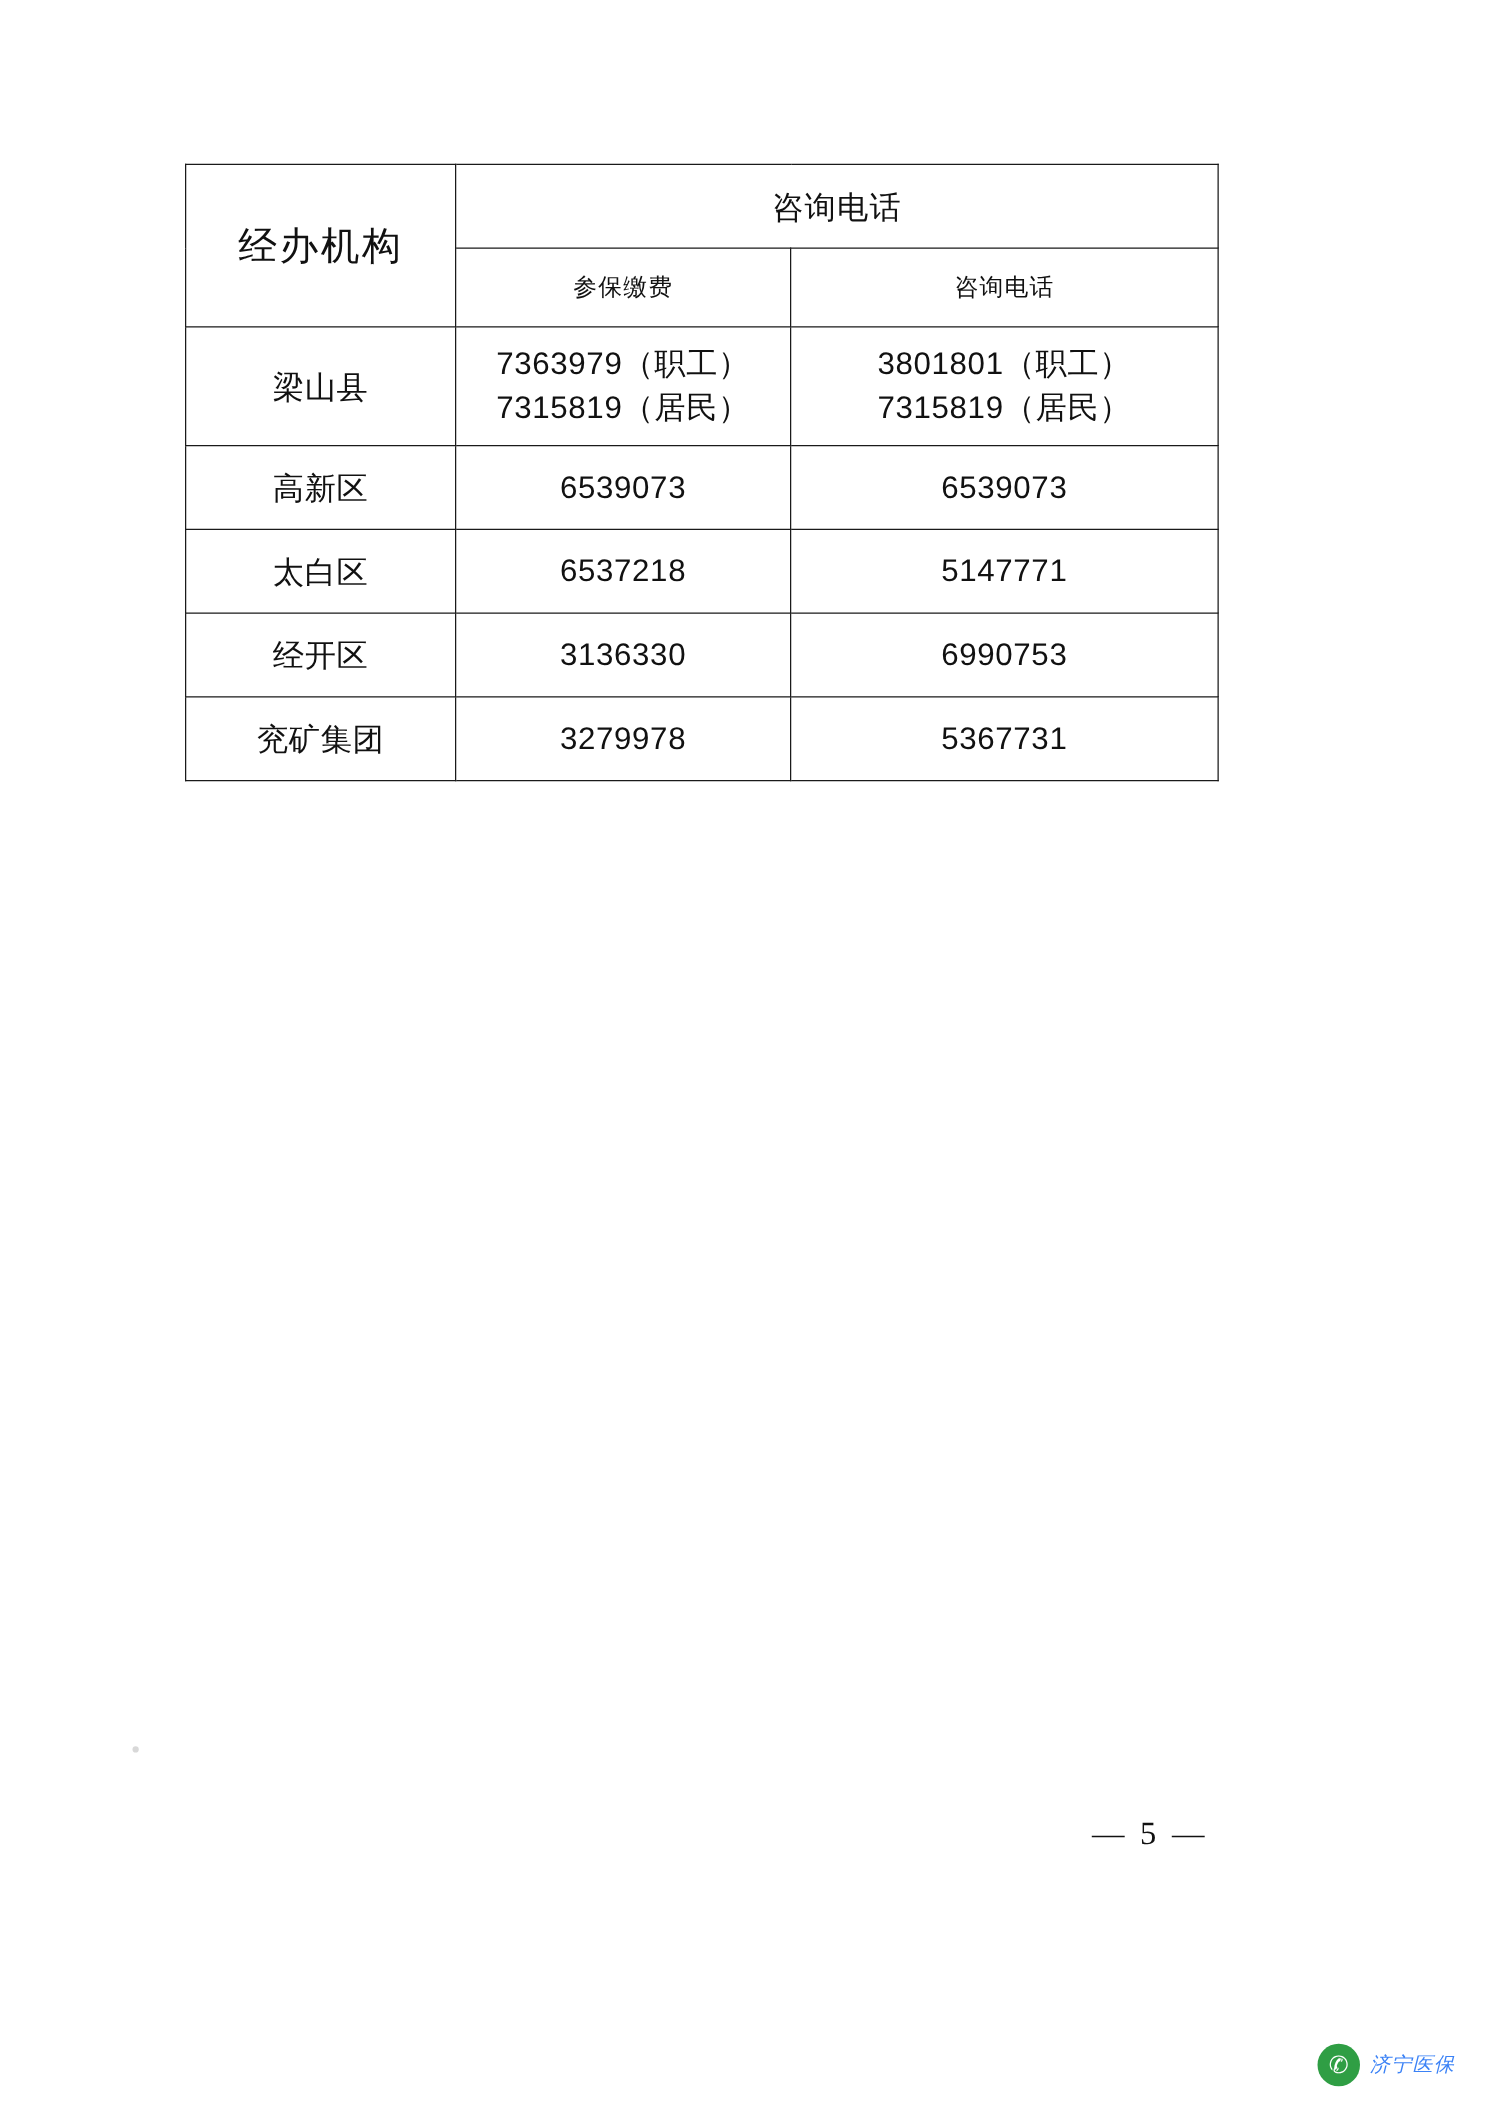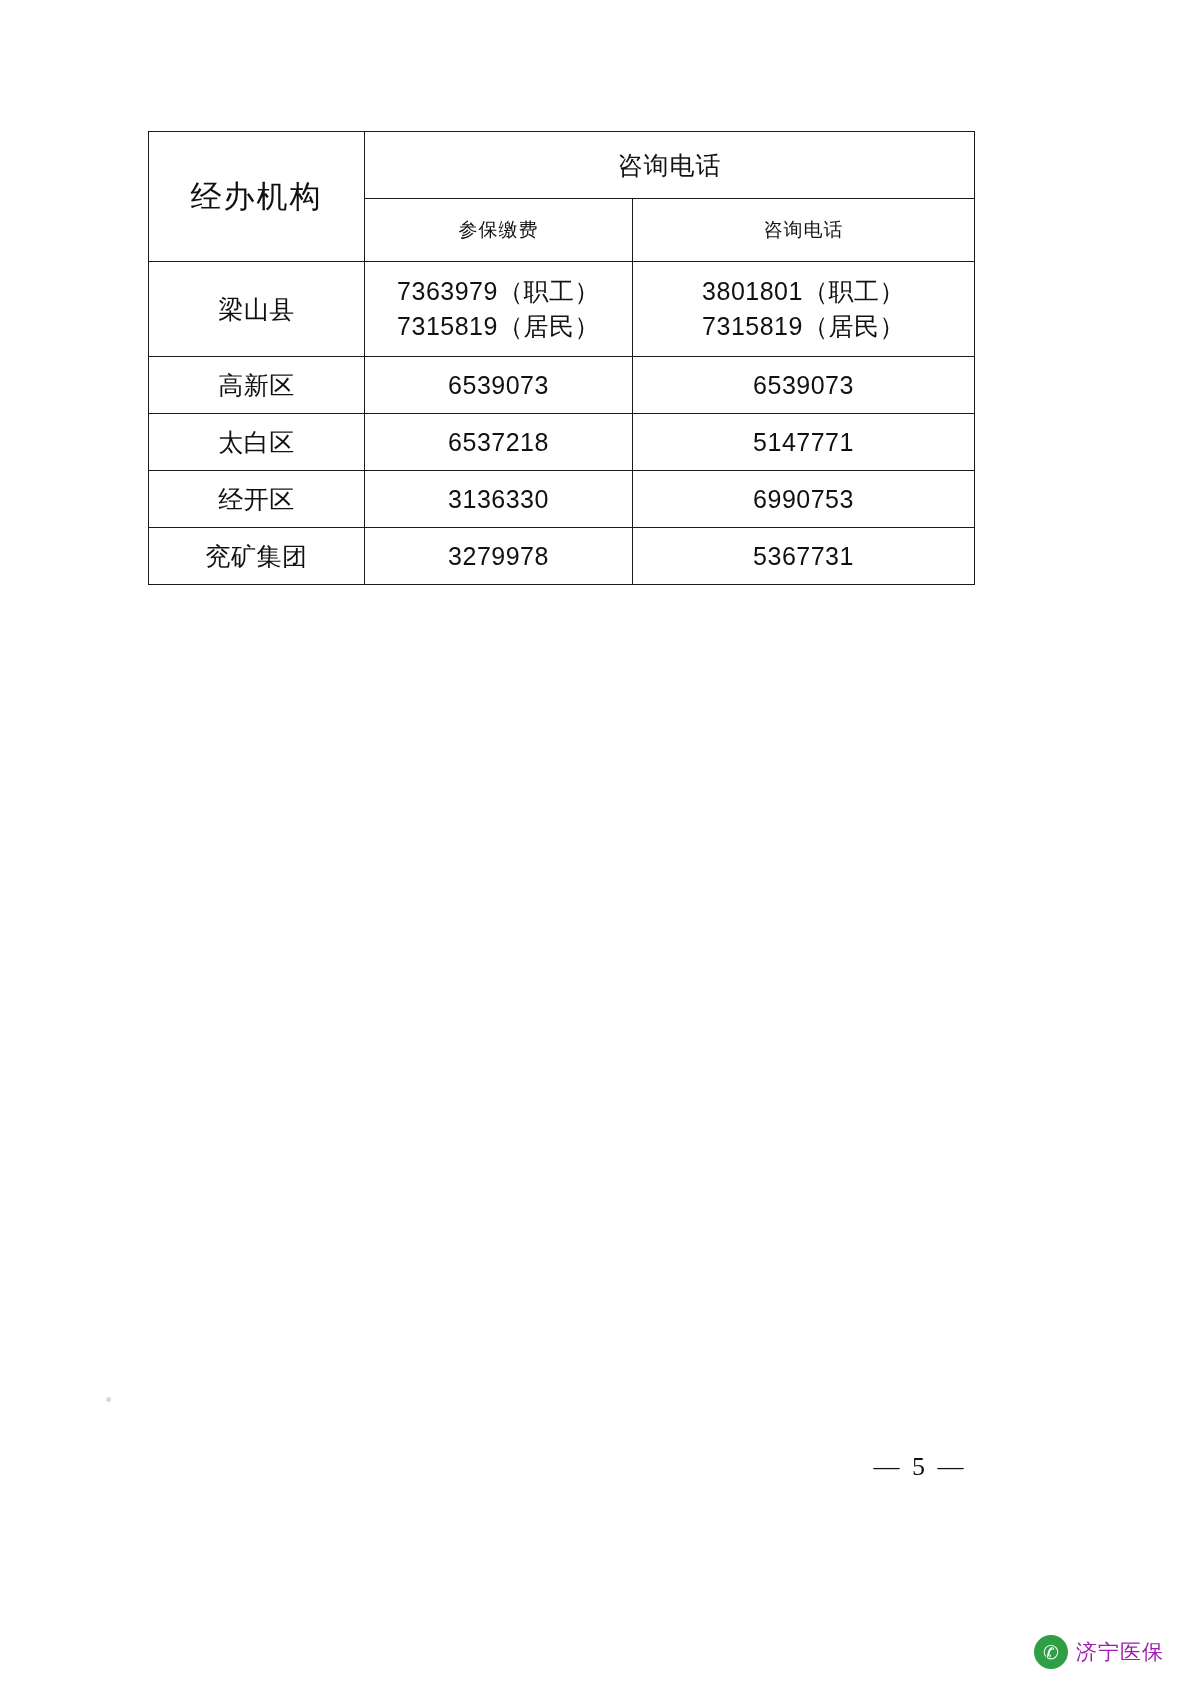--- a/index.html
+++ b/index.html
@@ -62,21 +62,21 @@
   .hd-org {
     font-size: 31px;
     letter-spacing: 2px;
   }
 
   .body-row td {
     font-size: 25px;
     letter-spacing: 0.5px;
   }
   .row-tall { height: 95px; }
-  .row-std { height: 57px; }
+  .row-std { height: 67px; }
 
   .org-cell {
     letter-spacing: 3px;
   }
   .num-cell {
     font-family: Liberation Sans, sans-serif;
     font-size: 26px;
   }
   .num-line {
     display: block;
@@ -113,23 +113,24 @@
     background: #2f9e44;
     display: flex;
     align-items: center;
     justify-content: center;
     color: #ffffff;
     font-size: 19px;
     line-height: 1;
   }
   .badge-text {
     font-family: "Liberation Sans", sans-serif;
-    font-size: 21px;
-    color: #a21caf;
+    font-size: 16px;
+    color: #3b82f6;
     letter-spacing: 1px;
+    font-style: italic;
   }
 
   
   .speck {
     position: absolute;
     left: 106px;
     top: 1397px;
     width: 5px;
     height: 5px;
     border-radius: 50%;

